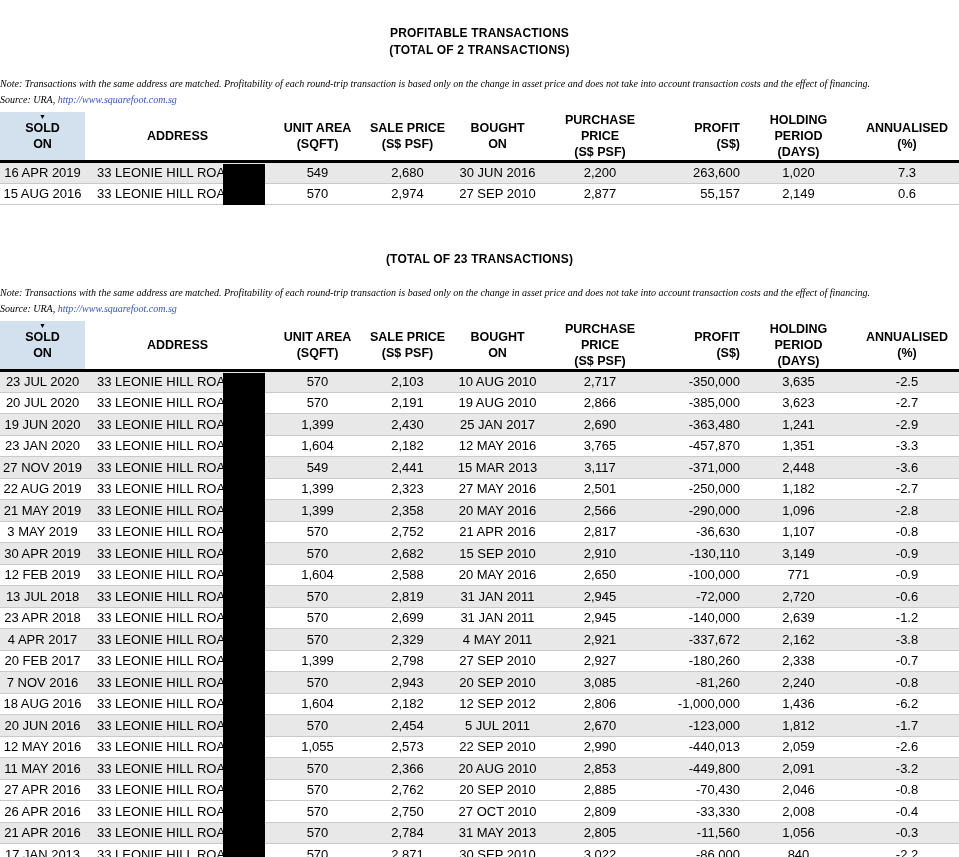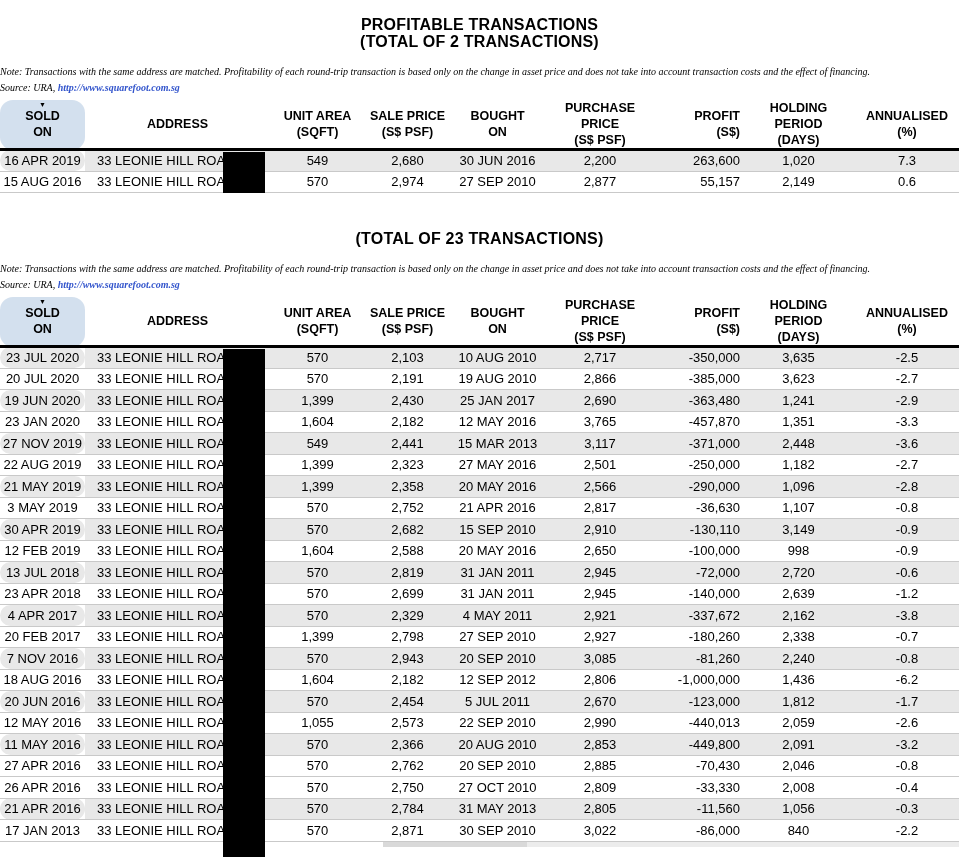--- a/index.html
+++ b/index.html
@@ -9,51 +9,51 @@
     --rowline:#c9c9c9;
   }
   *{box-sizing:border-box;}
   html,body{margin:0;padding:0;}
   body{
     width:959px;height:857px;overflow:hidden;background:#ffffff;
     font-family:"Liberation Sans",sans-serif;color:#000;
   }
   .section{width:959px;}
   .title{
-    margin:8px;padding-top:8px;text-align:center;
-    font-size:16px;font-weight:bold;line-height:17px;letter-spacing:.2px;
+    margin:17px;padding-top:8px;text-align:center;
+    font-size:12px;font-weight:bold;line-height:17px;letter-spacing:.2px;
   }
   .section2 .title{padding-top:12px;}
   .note{
     margin:14px 0 4px 0;text-align:left;
     font-family:"Liberation Serif",serif;font-style:italic;
     font-size:10px;line-height:16px;color:#000;
   }
-  .note a{color:var(--link);font-weight:bold;text-decoration:none;font-style:italic;}
+  .note a{color:var(--link);font-weight:normal;text-decoration:none;font-style:italic;}
   .table-wrap{position:relative;width:959px;}
   table{
     width:959px;border-collapse:collapse;table-layout:fixed;
   }
   thead th{
     font-size:12.5px;font-weight:bold;text-align:center;vertical-align:middle;
     height:49px;padding:0 2px;line-height:16px;background:#ffffff;
     border-bottom:3px solid #000;
   }
   thead th.sold{background:var(--sold-bg);position:relative;}
   .sort-arrow{
     position:absolute;top:1px;left:50%;transform:translateX(-50%);
     font-size:7px;line-height:7px;color:#000;
   }
   tbody td{
     font-size:13px;height:21.5px;padding:0 2px;text-align:center;
     border-bottom:1px solid var(--rowline);white-space:nowrap;overflow:hidden;
   }
   tbody tr.shaded{background:var(--shade);}
   td.col1{text-align:left;padding-left:12px;}
-  .col0{width:85px;border-radius:13px;}
+  .col0{width:85px;}
   .col1{width:185px;}
   .col2{width:95px;}
   .col3{width:85px;margin-left:30px;}
   .col4{width:95px;}
   .col5{width:110px;}
   .col6{width:87px;text-align:right;}
   .col7{width:113px;}
   .col8{width:104px;}
   .redaction{
     position:absolute;left:223px;width:42px;background:#000;z-index:5;
@@ -294,21 +294,21 @@
             <td class="col8">-0.9</td>
           </tr>
           <tr>
             <td class="col0">12 FEB 2019</td>
             <td class="col1">33 LEONIE HILL ROAD</td>
             <td class="col2">1,604</td>
             <td class="col3">2,588</td>
             <td class="col4">20 MAY 2016</td>
             <td class="col5">2,650</td>
             <td class="col6">-100,000</td>
-            <td class="col7">998</td>
+            <td class="col7">771</td>
             <td class="col8">-0.9</td>
           </tr>
           <tr class="shaded">
             <td class="col0">13 JUL 2018</td>
             <td class="col1">33 LEONIE HILL ROAD</td>
             <td class="col2">570</td>
             <td class="col3">2,819</td>
             <td class="col4">31 JAN 2011</td>
             <td class="col5">2,945</td>
             <td class="col6">-72,000</td>

